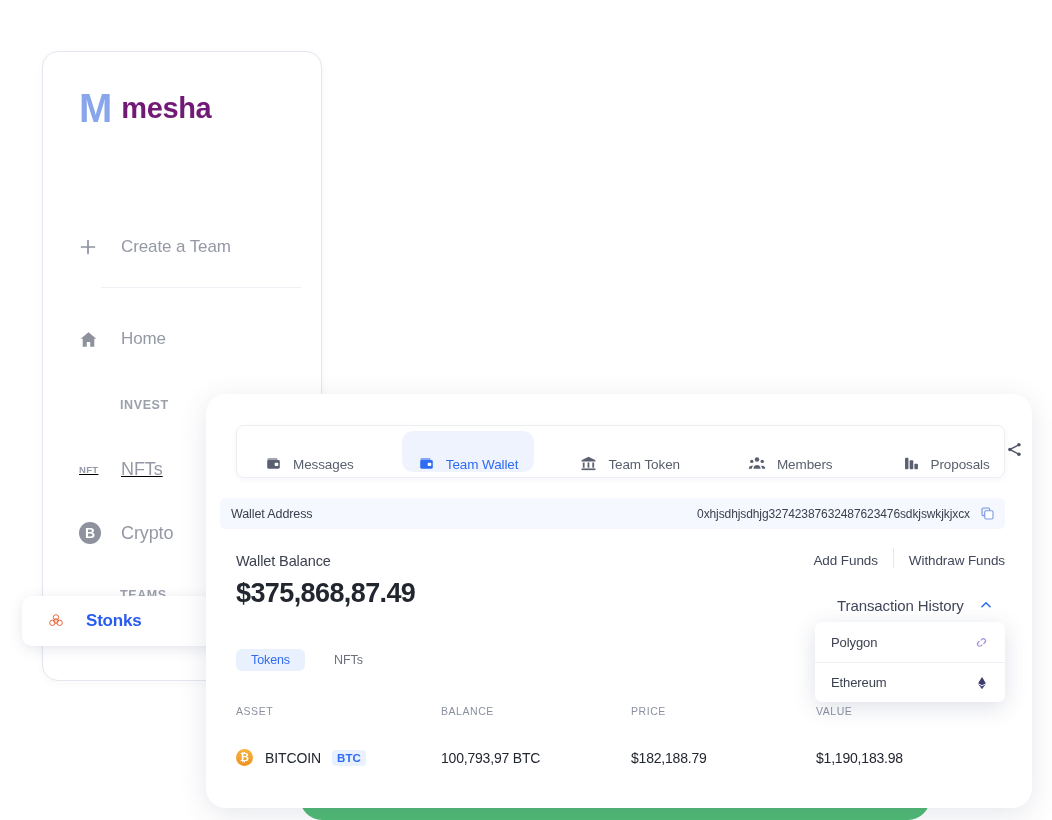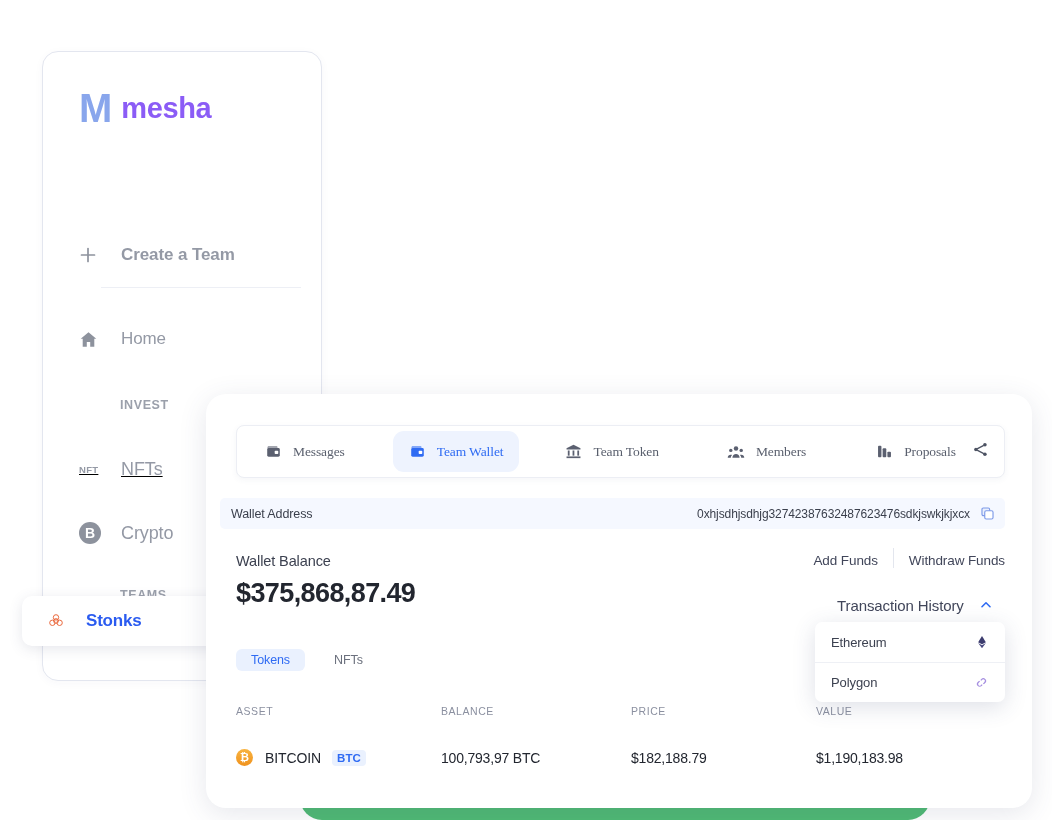--- a/index.html
+++ b/index.html
@@ -38,21 +38,21 @@
   #logo-mark {
     font-size: 40px;
     font-weight: 700;
     color: #89a6ec;
     line-height: 1;
     letter-spacing: -1px;
   }
   #logo-text {
     font-size: 29px;
     font-weight: 700;
-    color: #8b5cf6;
+    color: #701a75;
     letter-spacing: -0.4px;
   }
 
   .nav-row {
     position: absolute;
     left: 36px;
     display: flex;
     align-items: center;
     height: 30px;
   }
@@ -63,21 +63,21 @@
     justify-content: flex-start;
     color: #8d929d;
   }
   .nav-label {
     font-size: 17px;
     color: #9499a5;
     margin-left: 12px;
     letter-spacing: -0.1px;
   }
 
-  #row-create { top: 188px; font-weight: bold; }
+  #row-create { top: 180px; }
   #row-home   { top: 272px; }
   #row-nfts   { top: 256px; text-decoration: underline; }
   #row-crypto { top: 463px; }
 
   #sidebar-divider {
     position: absolute;
     left: 58px;
     right: 20px;
     top: 235px;
     height: 1px;
@@ -179,27 +179,26 @@
     height: 53px;
     background: #ffffff;
     border: 1px solid #eceef4;
     border-radius: 8px;
     box-shadow: 0 2px 6px rgba(60,70,110,0.05);
     display: flex;
     align-items: center;
   }
   .tab {
     display: flex;
-    align-items: center;
+    align-items: flex-end;
     height: 41px;
     padding: 0 16px;
     gap: 11px;
     border-radius: 8px;
     cursor: pointer;
-    font-family: Liberation Serif, serif;
   }
   .tab .tab-label {
     font-size: 13.5px;
     color: #595f6d;
     letter-spacing: -0.1px;
     white-space: nowrap;
   }
   .tab .tab-ico { color: #5b6070; display: flex; align-items: center; }
   .tab.active { background: #eef3fe; }
   .tab.active .tab-label { color: #2f6bf3; font-weight: 500; }
@@ -579,34 +578,34 @@
     <span id="txn-label">Transaction History</span>
     <span id="txn-caret">
       <svg width="14" height="14" viewBox="0 0 16 16" fill="none" stroke="currentColor" stroke-width="1.8" stroke-linecap="round" stroke-linejoin="round">
         <polyline points="3.4,10 8,5.4 12.6,10"></polyline>
       </svg>
     </span>
   </div>
 
   <div id="txn-menu">
     <div class="txn-item">
+      <span class="txn-name">Polygon</span>
+      <span class="txn-ico">
+        <svg width="15" height="15" viewBox="0 0 18 18" fill="none" stroke="#a58ee0" stroke-width="1.5">
+          <path d="M6.7 7.3 5 9a2.6 2.6 0 0 0 3.7 3.7l1.1-1.1"></path>
+          <path d="M11.3 10.7 13 9a2.6 2.6 0 0 0-3.7-3.7L8.2 6.4"></path>
+        </svg>
+      </span>
+    </div>
+    <div class="txn-item">
       <span class="txn-name">Ethereum</span>
       <span class="txn-ico">
         <svg width="14" height="14" viewBox="0 0 16 16">
           <path d="M8 1 3.6 8.2 8 10.7l4.4-2.5z" fill="#3c3c6e"></path>
           <path d="M8 11.6 3.6 9.1 8 15l4.4-5.9z" fill="#4a4a80"></path>
-        </svg>
-      </span>
-    </div>
-    <div class="txn-item">
-      <span class="txn-name">Polygon</span>
-      <span class="txn-ico">
-        <svg width="15" height="15" viewBox="0 0 18 18" fill="none" stroke="#a58ee0" stroke-width="1.5">
-          <path d="M6.7 7.3 5 9a2.6 2.6 0 0 0 3.7 3.7l1.1-1.1"></path>
-          <path d="M11.3 10.7 13 9a2.6 2.6 0 0 0-3.7-3.7L8.2 6.4"></path>
         </svg>
       </span>
     </div>
   </div>
 
   <div id="asset-toggle">
     <span class="seg active" id="seg-tokens">Tokens</span>
     <span class="seg" id="seg-nfts">NFTs</span>
   </div>
 

